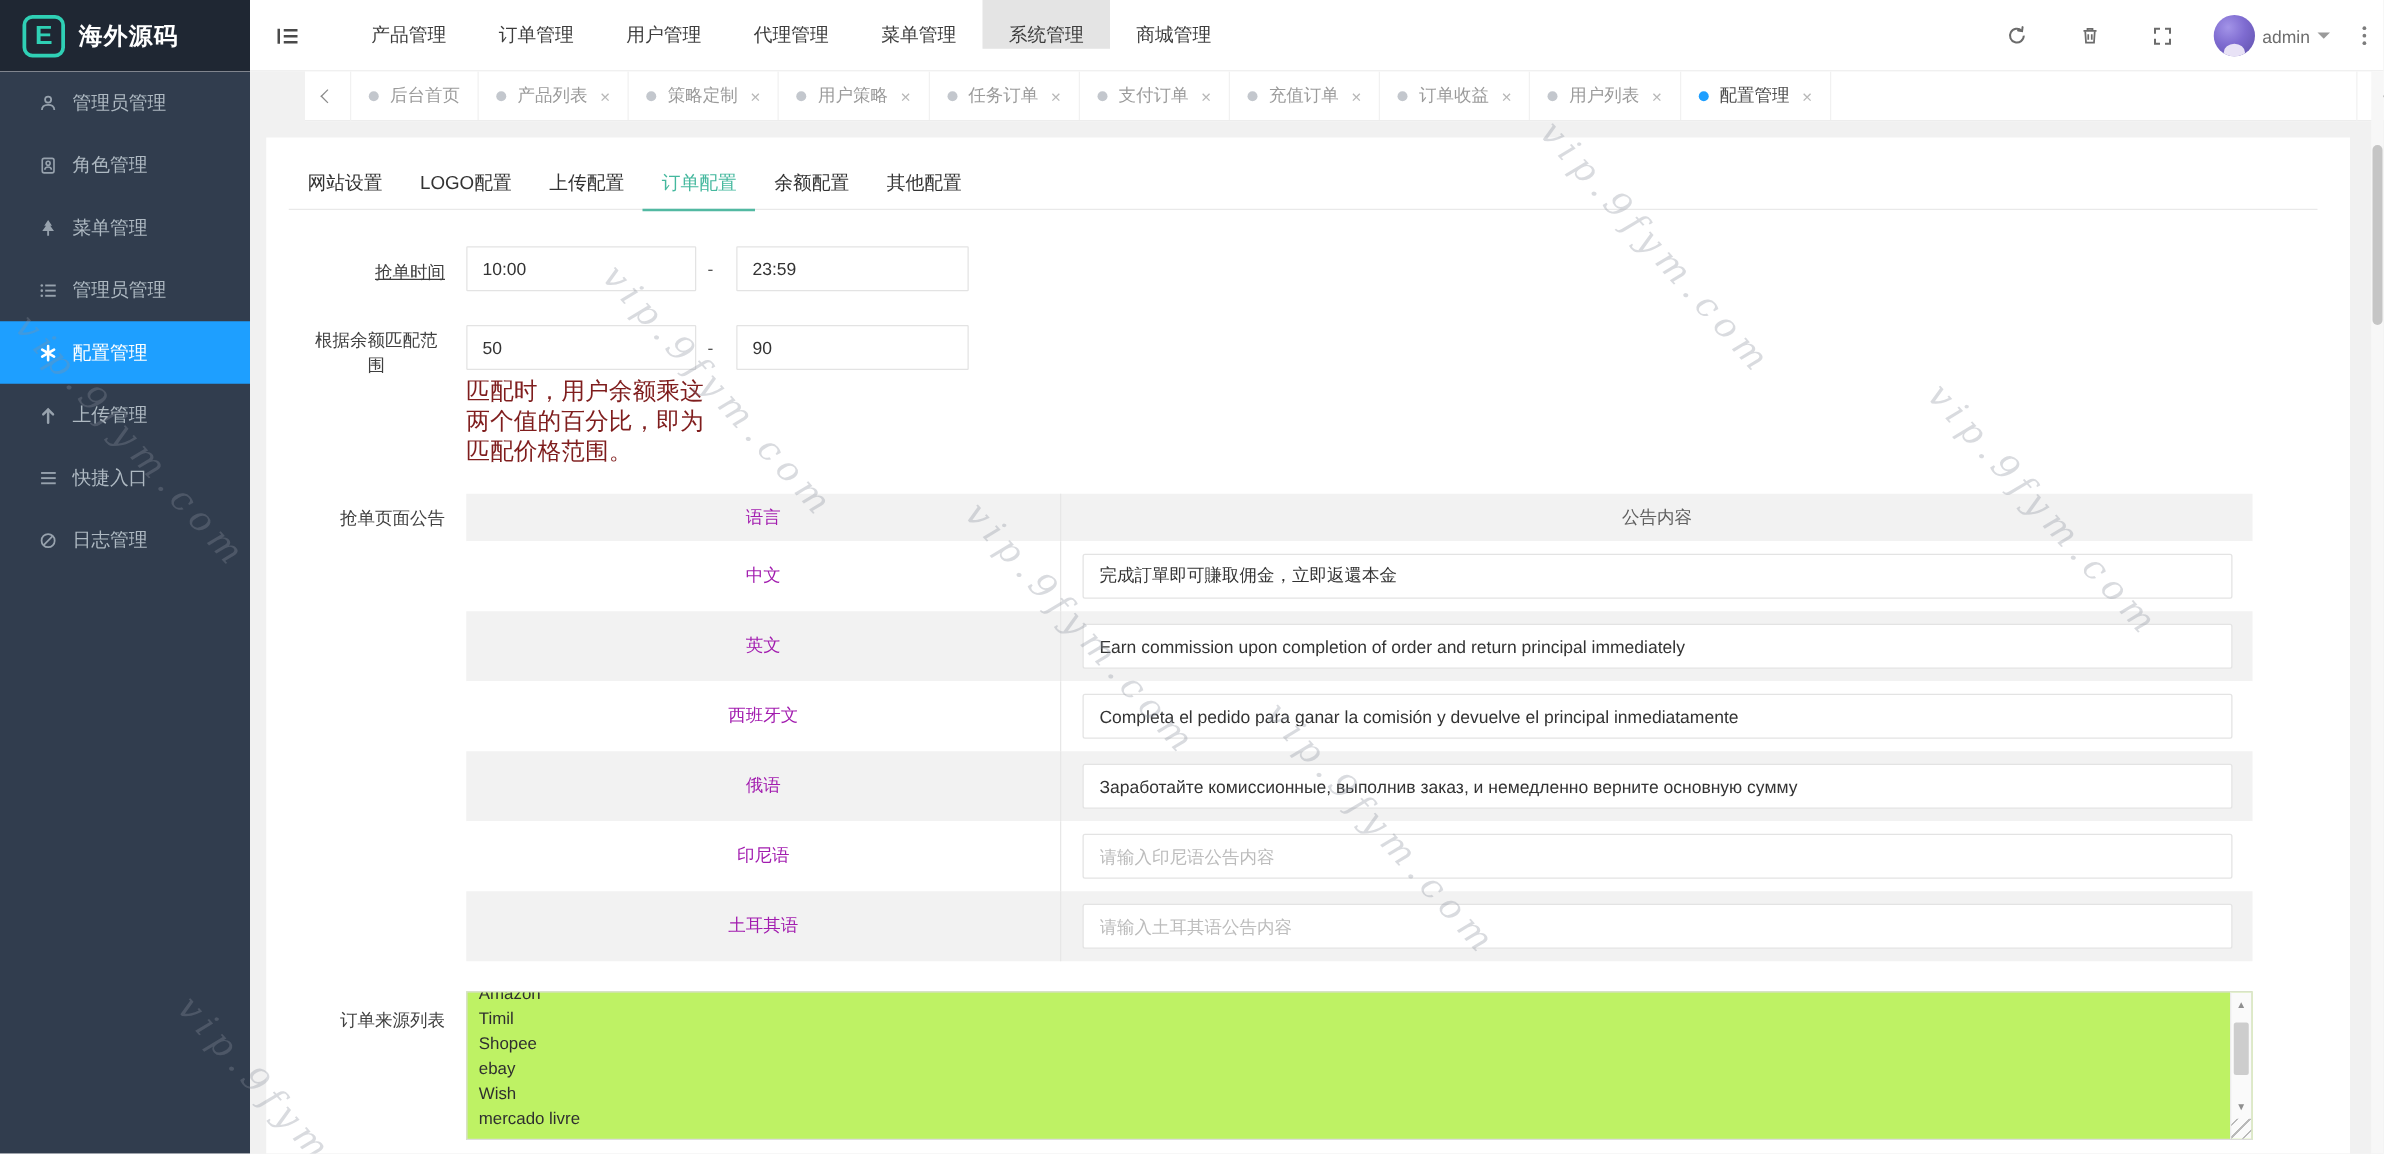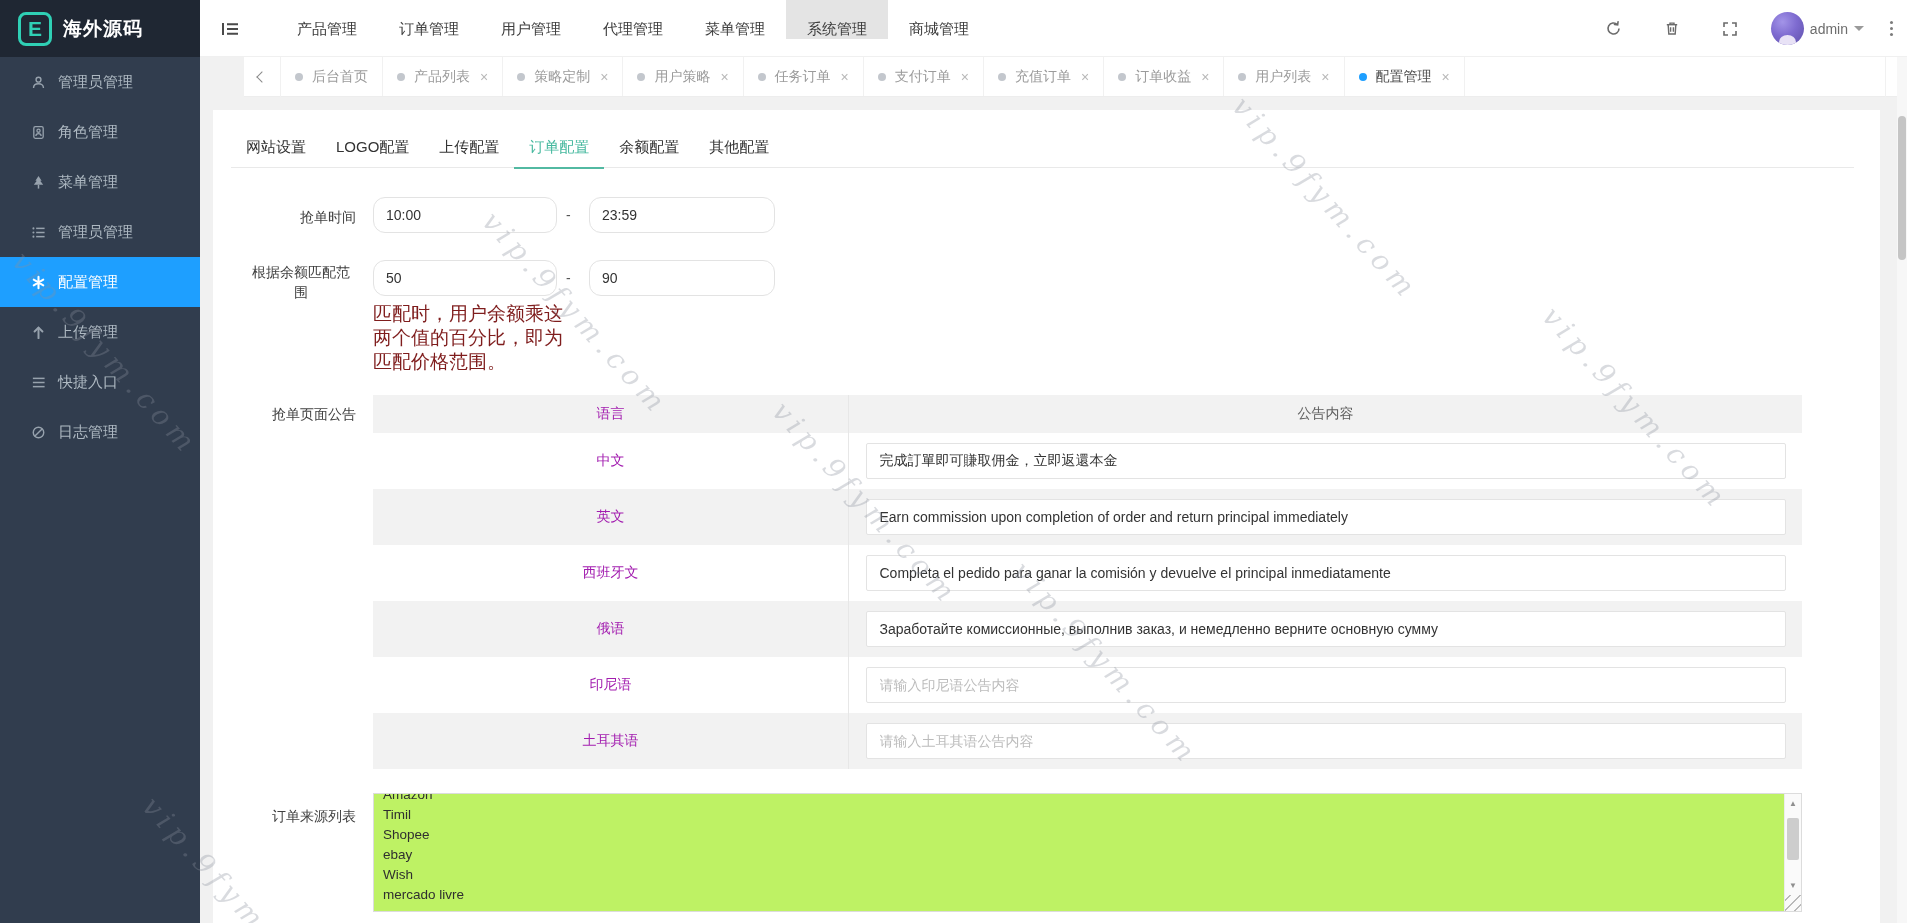--- a/index.html
+++ b/index.html
@@ -50,21 +50,21 @@
 
   
   .card { position:absolute; left:213px; top:110px; width:1667px; height:813px; background:#fff; z-index:10; }
   .ptabs { position:absolute; left:18px; top:18px; right:26px; height:40px; display:flex; border-bottom:1px solid #e9e9e9; }
   .ptab { height:40px; line-height:38px; padding:0 15px; font-size:15px; color:#333; cursor:pointer; position:relative; }
   .ptab.active { color:#45b89e; }
   .ptab.active::after { content:""; position:absolute; left:0; right:0; bottom:-1px; height:2px; background:#52b9a2; }
 
   .flabel { position:absolute; width:143px; text-align:right; font-size:14px; color:#3f3f3f; line-height:20px; }
   .flabel.center { text-align:center; }
-  .ipt { position:absolute; height:36px; border:1px solid #e3e3e3; border-radius:12px; background:#fff; font-size:14px; color:#333; padding:0 12px; outline:none; font-family:inherit; }
+  .ipt { position:absolute; height:36px; border:1px solid #e3e3e3; border-radius:1px; background:#fff; font-size:14px; color:#333; padding:0 12px; outline:none; font-family:inherit; }
   .ipt::placeholder { color:#bdbdbd; }
   .dash { position:absolute; font-size:14px; color:#555; }
   .help-text { position:absolute; left:160px; width:192px; font-size:19px; color:#7f1d1d; line-height:24px; }
 
   
   .ann-table { position:absolute; left:160px; top:285px; width:1429px; }
   .t-head { display:flex; height:38px; background:#f2f2f2; }
   .t-row { display:flex; height:56px; background:#fff; }
   .t-row.even { background:#f2f2f2; }
   .c-lang { width:475px; display:flex; align-items:center; justify-content:center; font-size:14px; color:#a21caf; }
@@ -301,21 +301,21 @@
 
     <div class="ptabs">
       <div class="ptab">网站设置</div>
       <div class="ptab">LOGO配置</div>
       <div class="ptab">上传配置</div>
       <div class="ptab active">订单配置</div>
       <div class="ptab">余额配置</div>
       <div class="ptab">其他配置</div>
     </div>
 
-    <div class="flabel" style="left:0;top:97px;">抢单时间</div>
+    <div class="flabel" style="left:0;top:97px;text-decoration:underline;">抢单时间</div>
     <input class="ipt" style="left: 160px; top: 87px; width: 184px;" value="10:00">
     <div class="dash" style="left:353px;top:97px;">-</div>
     <input class="ipt" style="left: 376px; top: 87px; width: 186px;" value="23:59">
 
     <div class="flabel center" style="left:33px;top:152px;width:110px;">根据余额匹配范围</div>
     <input class="ipt" style="left: 160px; top: 150px; width: 184px;" value="50">
     <div class="dash" style="left:353px;top:160px;">-</div>
     <input class="ipt" style="left: 376px; top: 150px; width: 186px;" value="90">
     <div class="help-text" style="top:192px;">匹配时，用户余额乘这两个值的百分比，即为匹配价格范围。</div>
 

